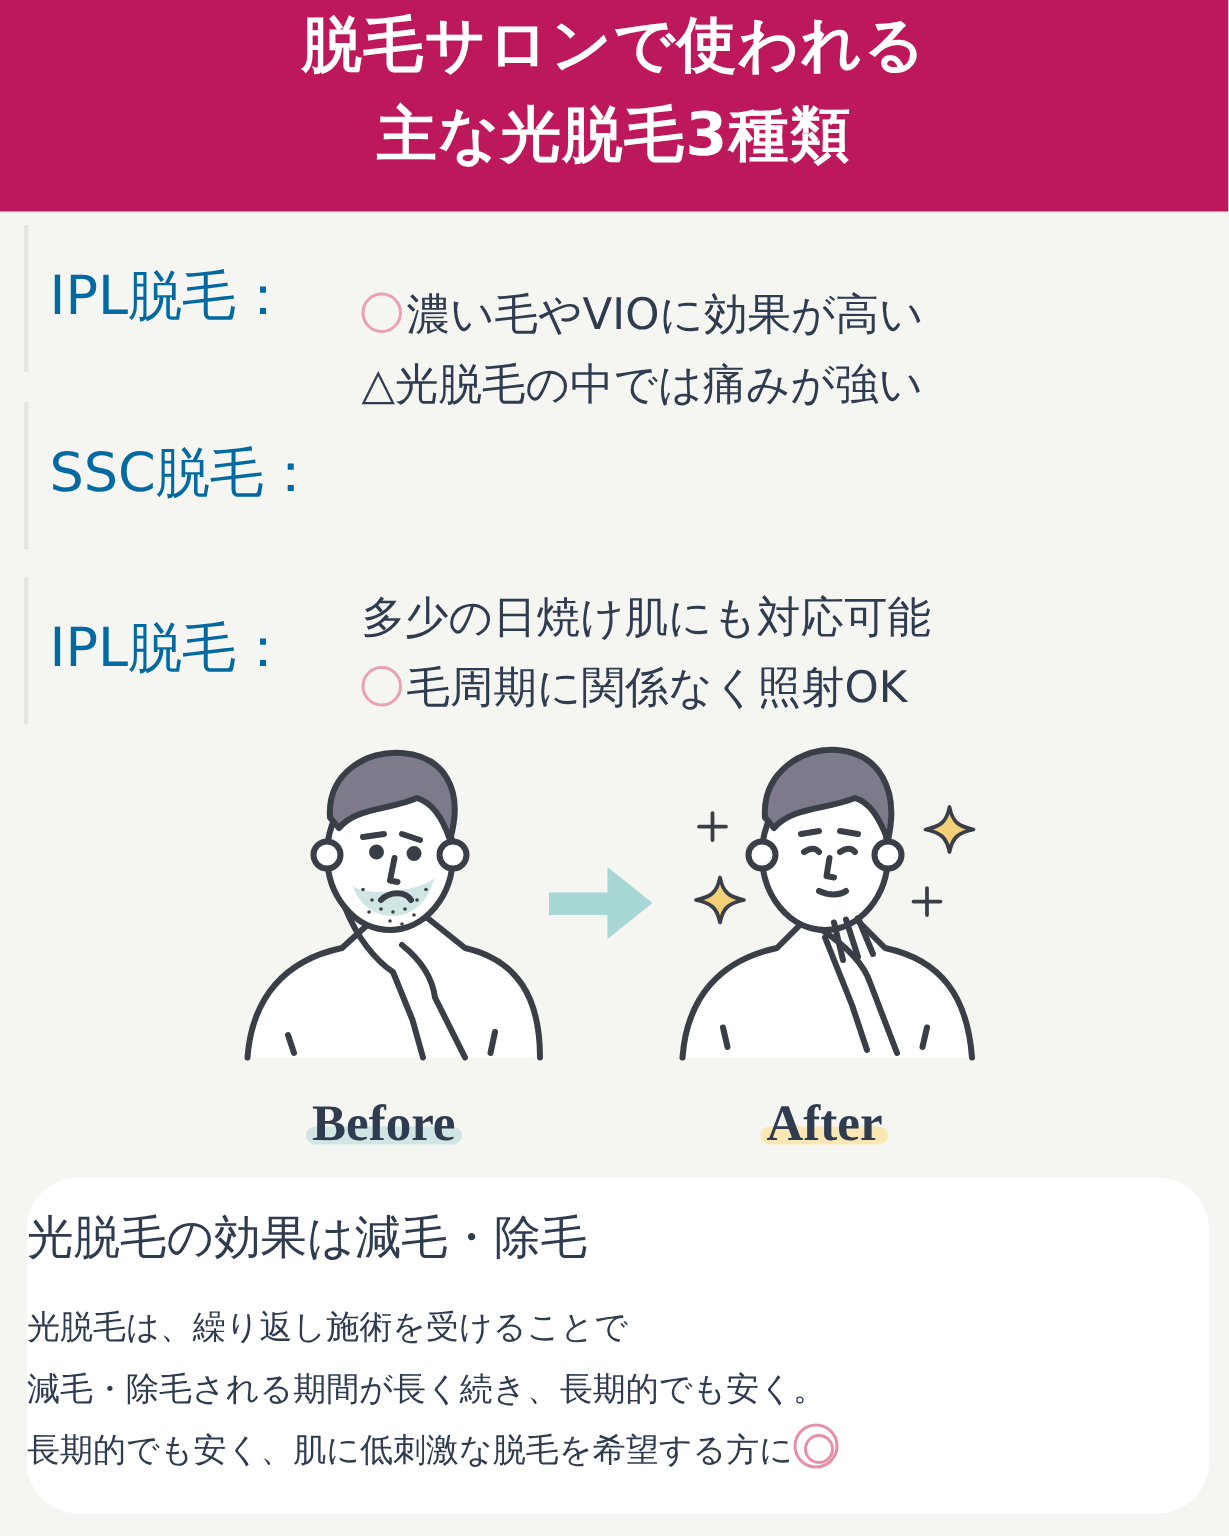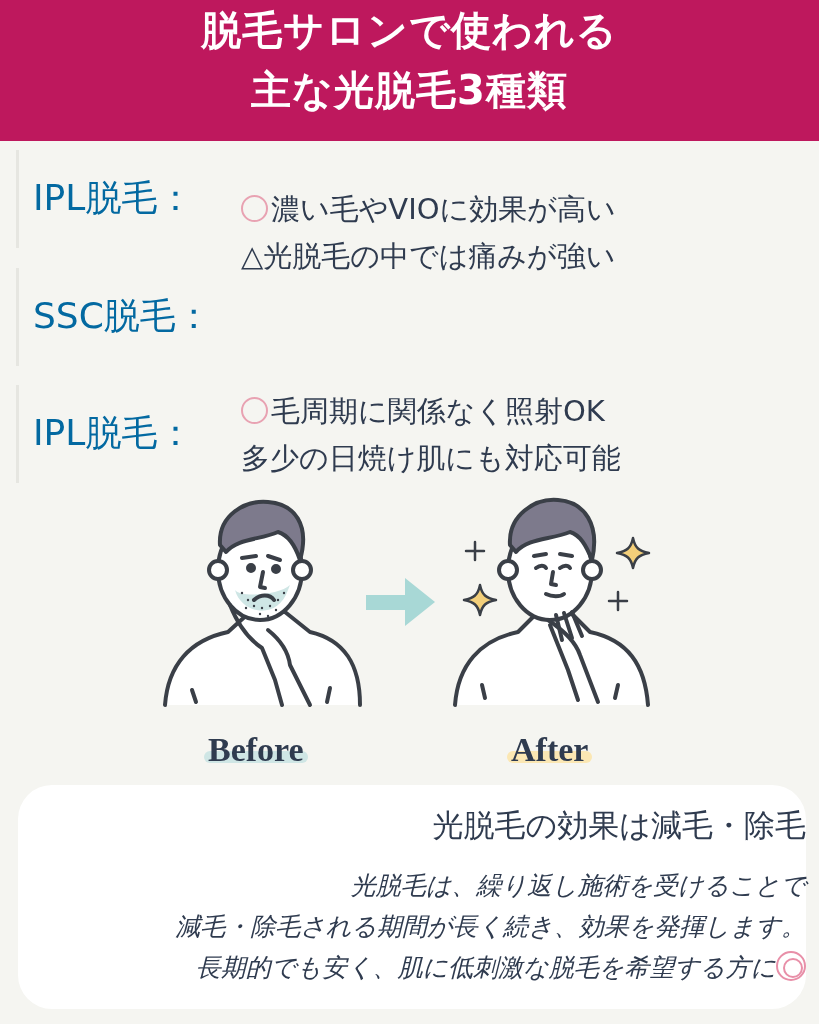--- a/index.html
+++ b/index.html
@@ -44,29 +44,29 @@
   .caption {
     position: absolute; font-weight: bold; font-size: 34px; color: #2f3b4f;
     padding: 0 4px; line-height: 26px; font-family: Liberation Serif, serif;
   }
   .caption .hl {
     position: absolute; left: 0; right: 0; bottom: 0; height: 12px; border-radius: 6px; z-index: -1;
   }
   .card {
     position: absolute; left: 18px; top: 785px; width: 788px; height: 224px;
     background: #ffffff; border-radius: 34px;
-    text-align: right;
+    text-align: left;
   }
   .card .title {
     position: absolute; left: 0; right: 0; top: 18px;
     font-size: 31px; line-height: 44px; color: #2f3b4f;
   }
   .card .body {
     position: absolute; left: 0; right: 0; top: 80px;
-    font-size: 25px; line-height: 41px; color: #2f3b4f; font-style: italic;
+    font-size: 22px; line-height: 41px; color: #2f3b4f;
   }
   .dbl {
     display: inline-block; width: 30px; height: 30px; border: 2px solid #e88fa8; border-radius: 50%;
     position: relative; vertical-align: -5px;
   }
   .dbl::after {
     content: ""; position: absolute; left: 5px; top: 5px; width: 16px; height: 16px;
     border: 2px solid #e88fa8; border-radius: 50%;
   }
 </style>
@@ -88,22 +88,22 @@
 
 <div class="row" style="top:268px;">
   <div class="label">SSC脱毛：</div>
   <div class="lines" style="left:216px; top:3px;">
   </div>
 </div>
 
 <div class="row" style="top:385px;">
   <div class="label">IPL脱毛：</div>
   <div class="lines" style="left:222px; top:3px;">
+    <div>多少の日焼け肌にも対応可能</div>
     <div><span class="circle-mark"></span><span>毛周期に関係なく照射OK</span></div>
-    <div>多少の日焼け肌にも対応可能</div>
   </div>
 </div>
 
 <svg class="illus" viewBox="0 0 520 290" width="520" height="290">
 
   <g fill="none" stroke="#3a3f47" stroke-width="4" stroke-linecap="round" stroke-linejoin="round">
     <path d="M15 215 C18 175 40 150 78 142 L100 122 L135 122 L160 142 C195 150 210 175 210 215" fill="#ffffff"></path>
     <path d="M42 200 L46 212"></path>
       <path d="M180 198 L177 212"></path>
     <ellipse cx="110" cy="80" rx="42" ry="50" fill="#ffffff"></ellipse>
@@ -171,16 +171,16 @@
 </div>
 <div class="caption" style="left:507px; top:737px;">
   <span class="hl" style="background:#fbe7b3;"></span>
   <span>After</span>
 </div>
 
 <div class="card">
   <div class="title">光脱毛の効果は減毛・除毛</div>
   <div class="body">
     <div>光脱毛は、繰り返し施術を受けることで</div>
-    <div>減毛・除毛される期間が長く続き、効果を発揮します。</div>
+    <div>減毛・除毛される期間が長く続き、長期的でも安く。</div>
     <div><span>長期的でも安く、肌に低刺激な脱毛を希望する方に</span><span class="dbl"></span></div>
   </div>
 </div>
 
 </body></html>

